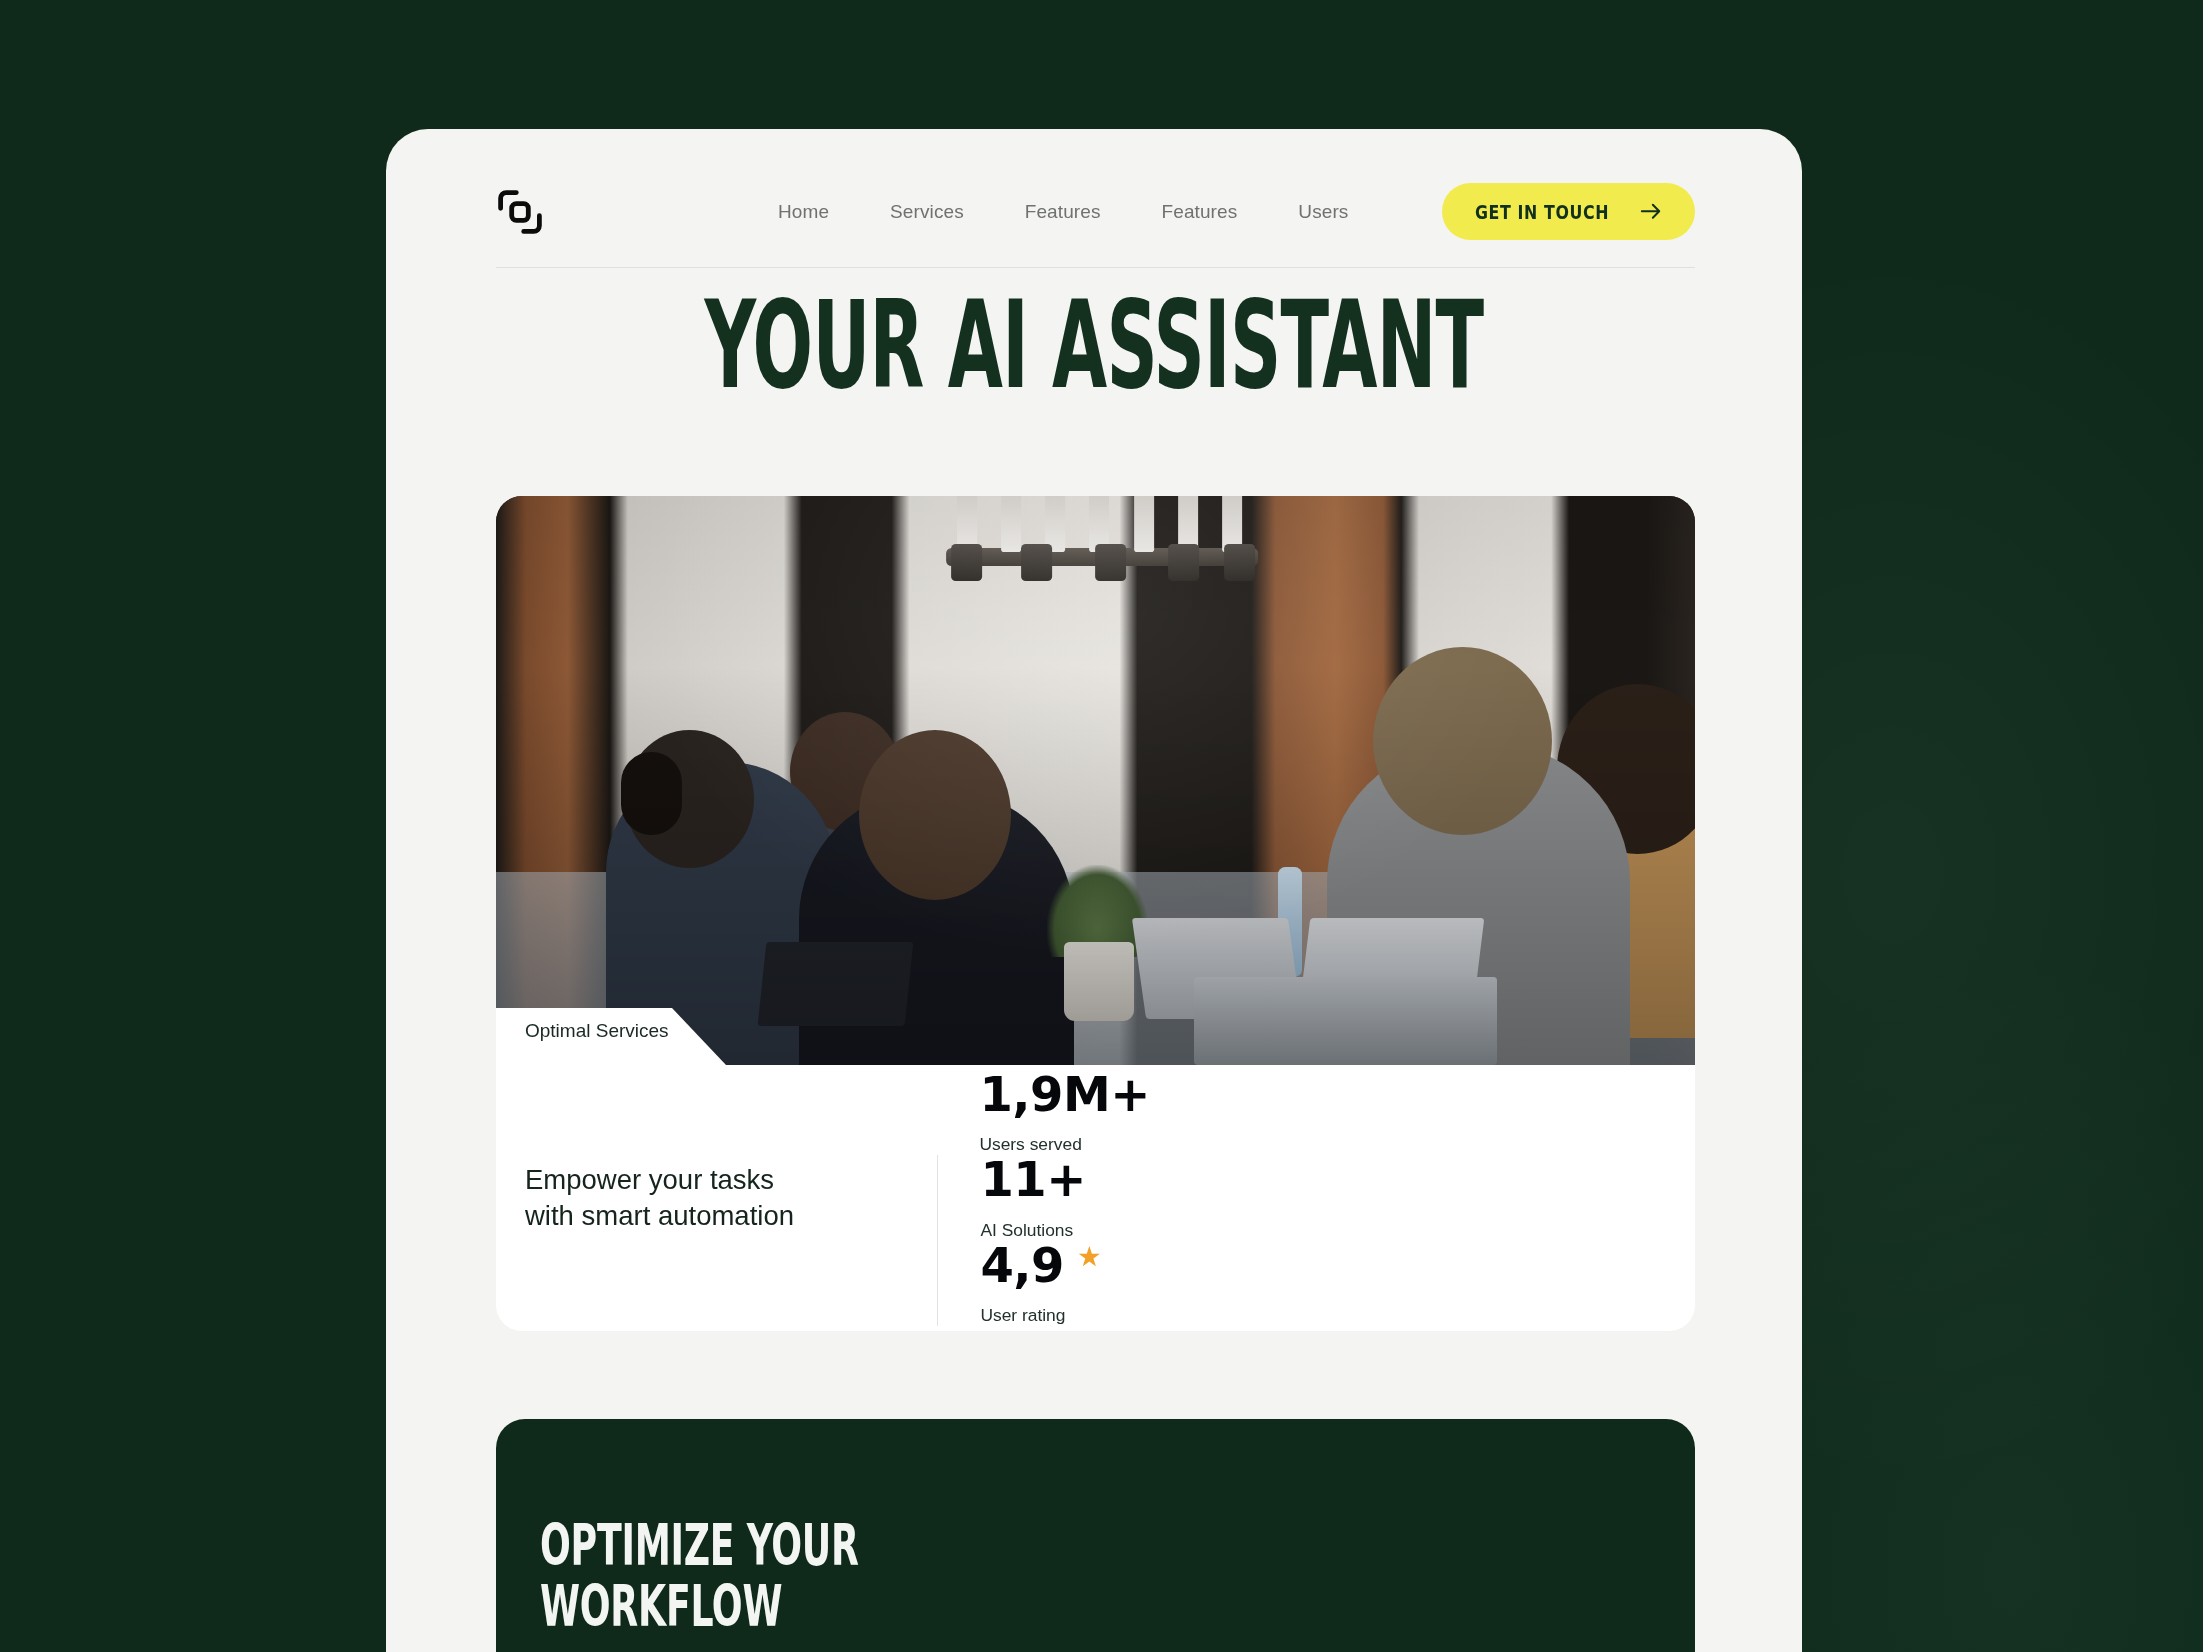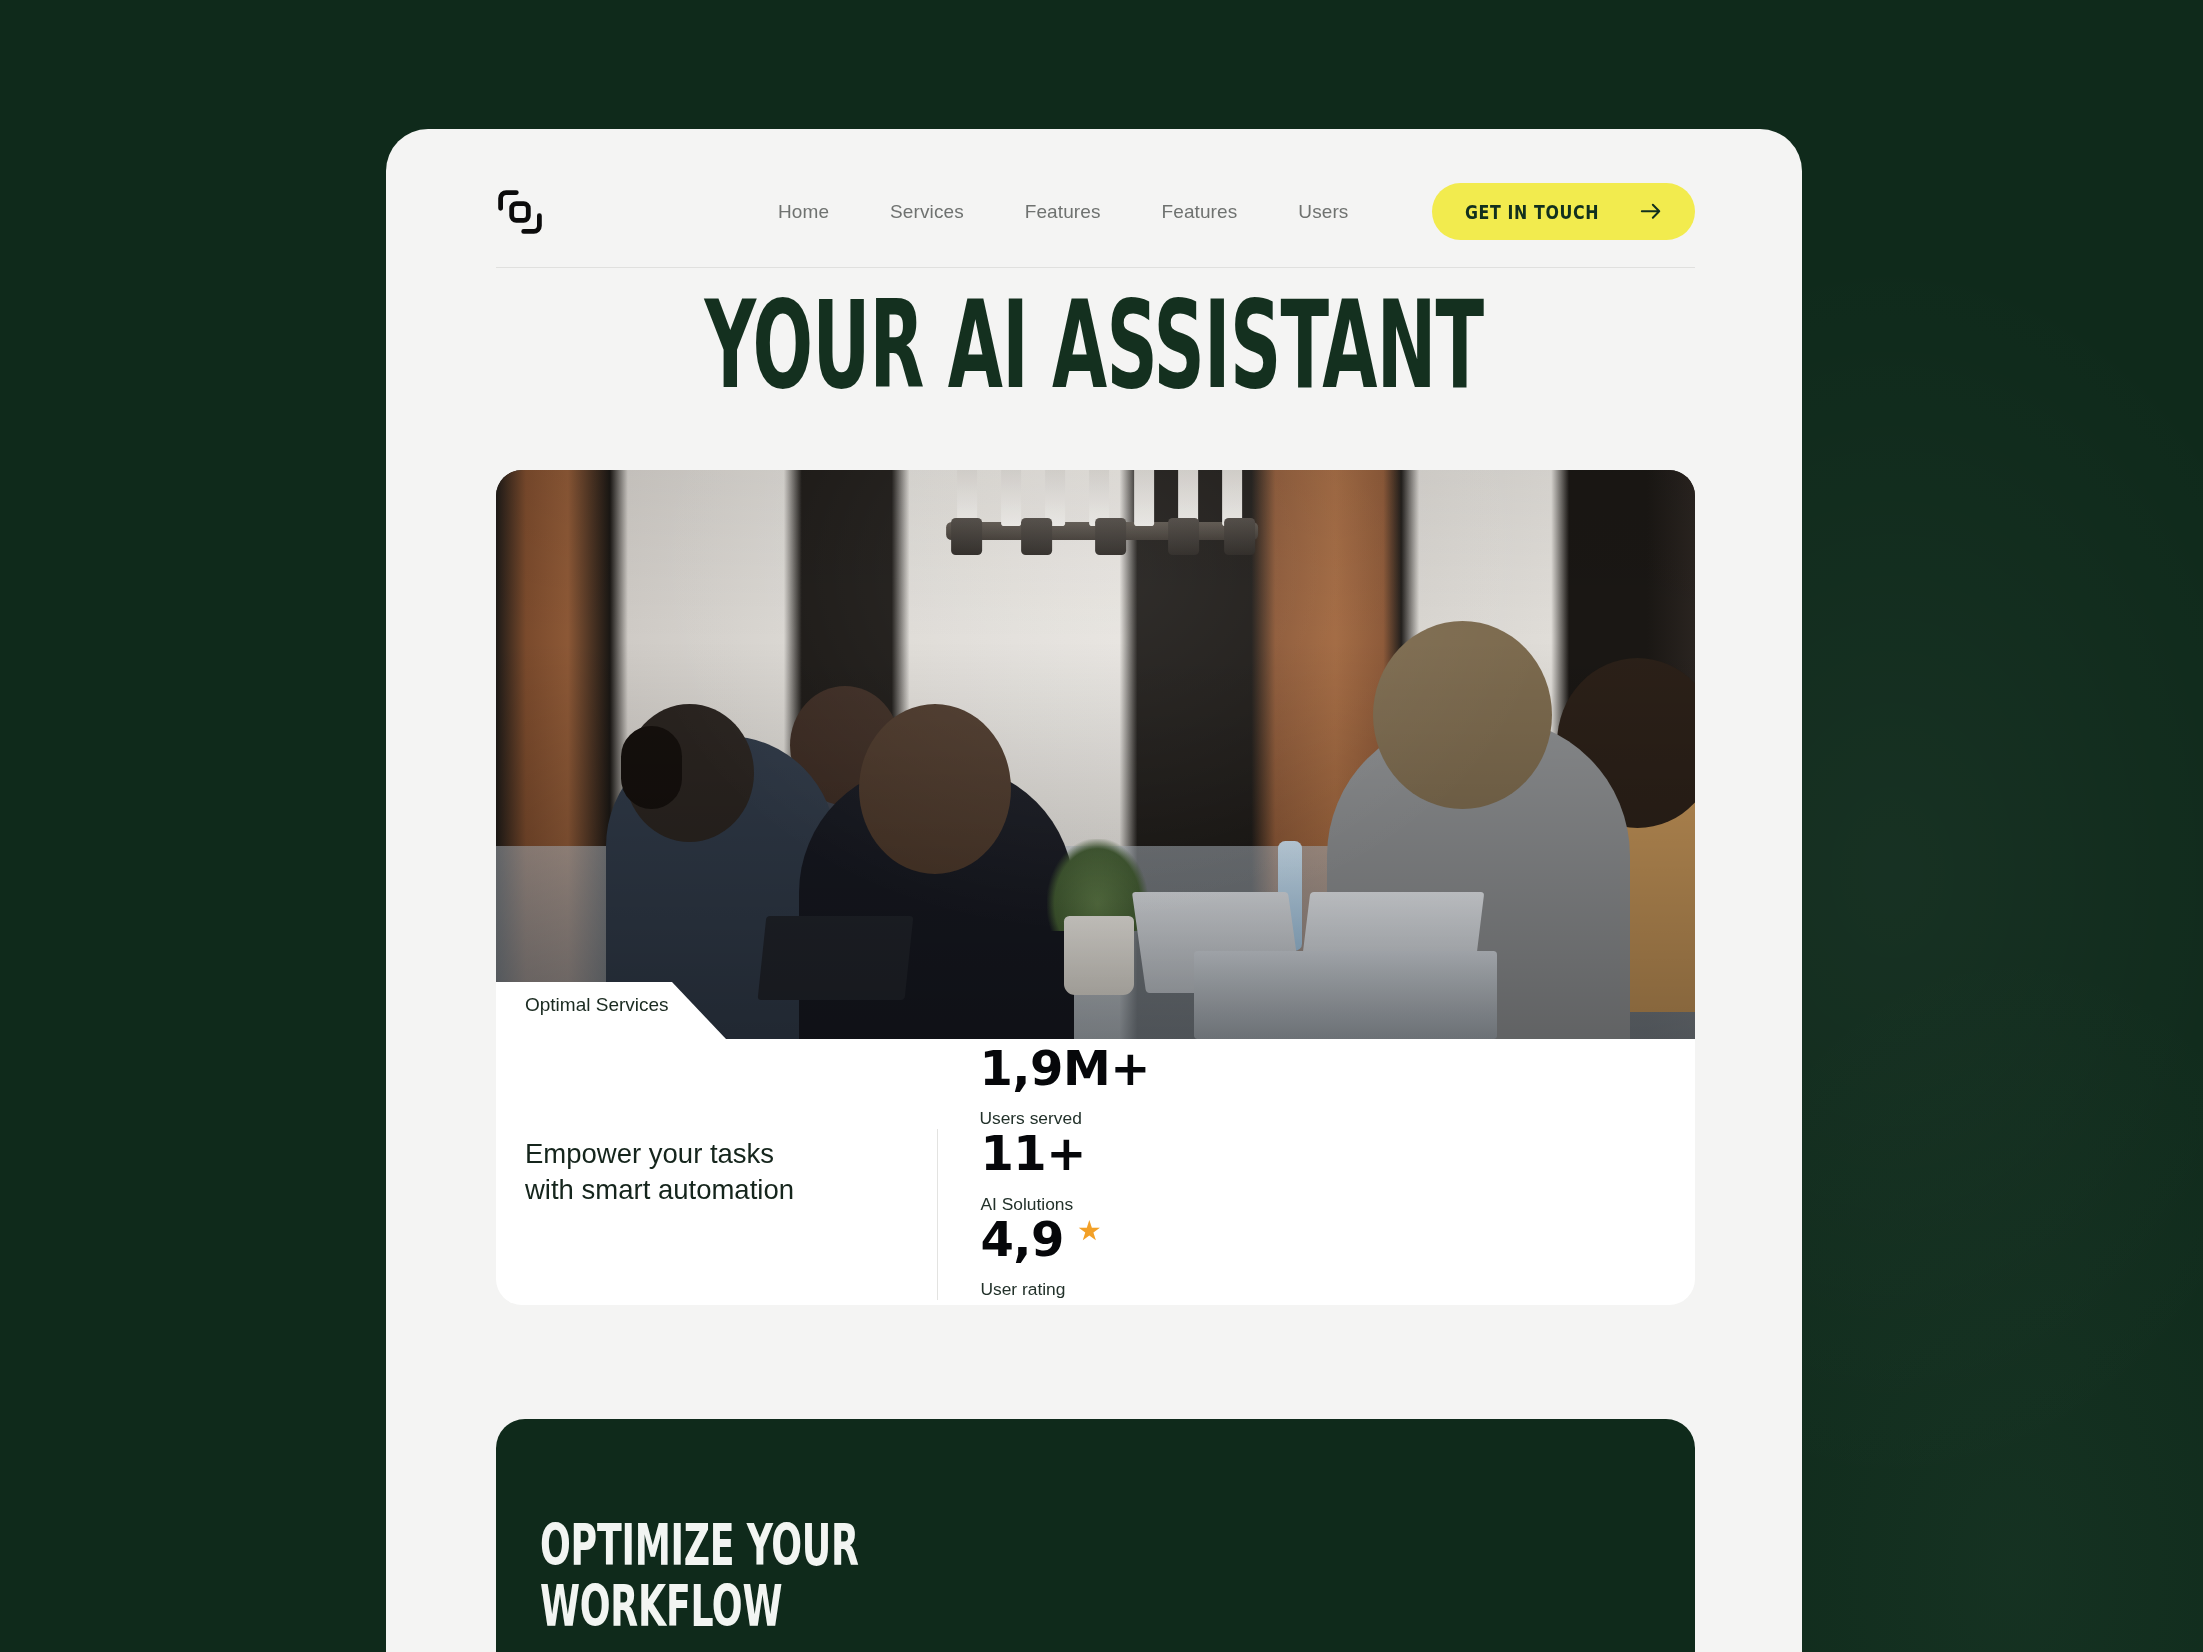--- a/index.html
+++ b/index.html
@@ -84,21 +84,21 @@
   }
   .cta {
     margin-left: auto;
     background: #f2eb4e;
     border: none;
     border-radius: 917px;
     height: 57px;
     padding: 0 33px;
     display: flex;
     align-items: center;
-    gap: 23px;
+    gap: 13px;
     cursor: pointer;
   }
   .cta-label {
     font-family: "Liberation Sans Narrow", "DejaVu Sans Condensed", "Liberation Sans", sans-serif;
     font-weight: bold;
     font-size: 20px;
     letter-spacing: 0.7px;
     color: #12301e;
     transform: scaleX(0.88);
     transform-origin: left center;
@@ -130,21 +130,21 @@
     color: #14301f;
     transform: scaleX(0.80) scaleY(1.22);
     transform-origin: center top;
     white-space: nowrap;
   }
 
   
   .hero-block {
     position: absolute;
     left: 110px;
-    top: 341px;
+    top: 367px;
     width: 1199px;
   }
 
   .hero-photo {
     position: relative;
     width: 1199px;
     height: 569px;
     border-radius: 26px 26px 0 0;
     overflow: hidden;
     background: #2d2722;

